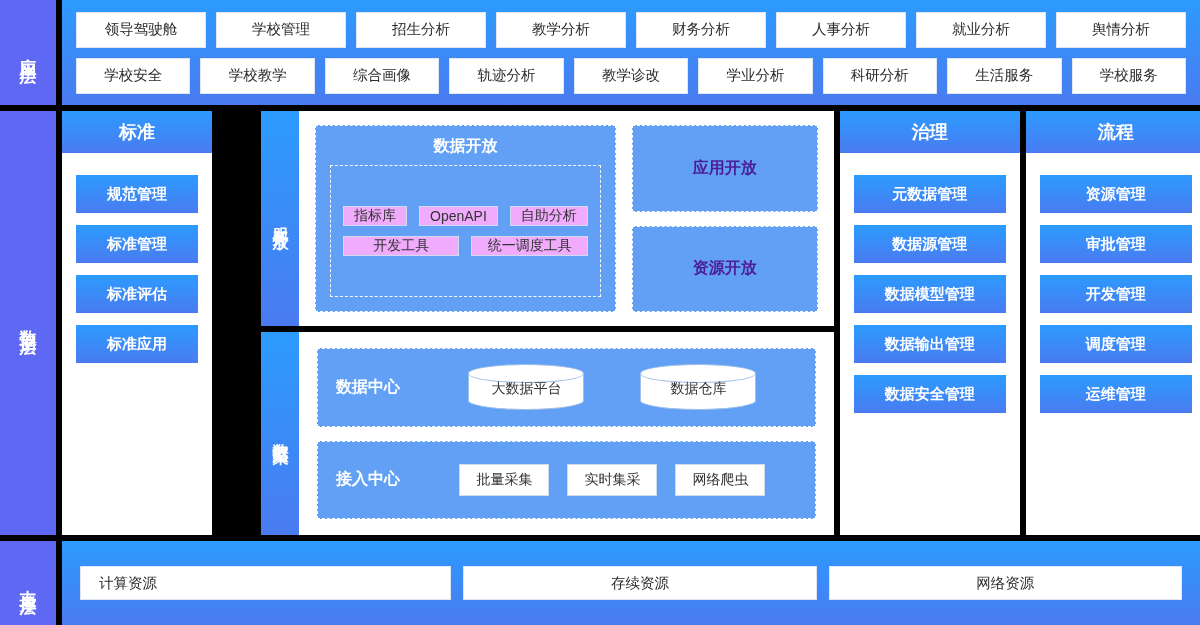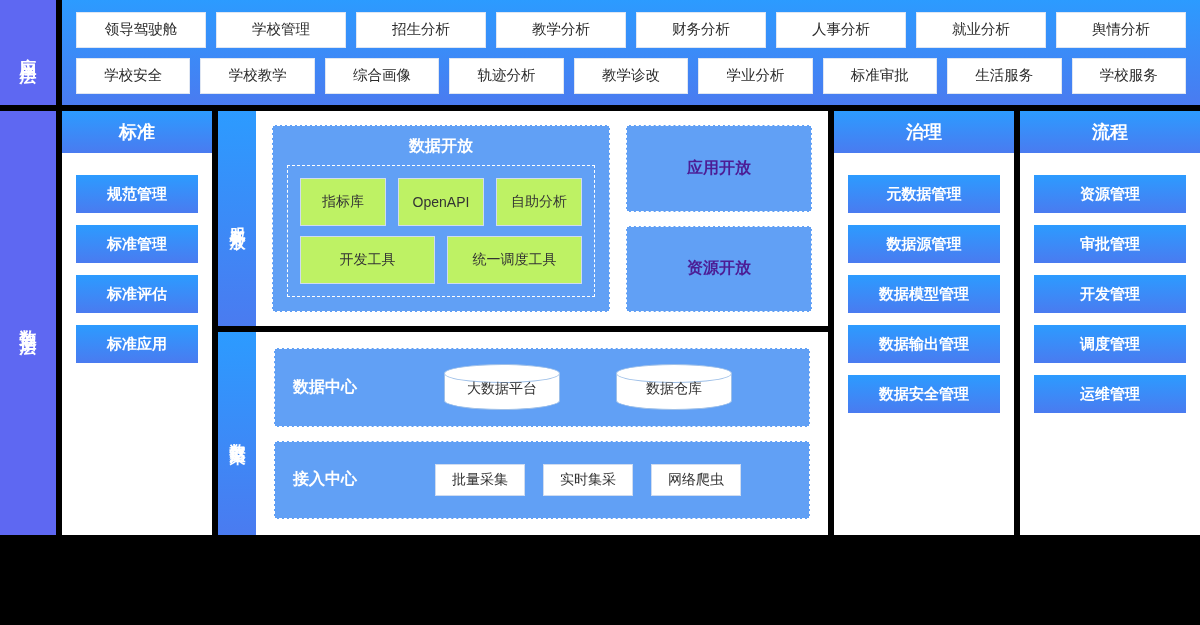--- a/index.html
+++ b/index.html
@@ -62,21 +62,21 @@
   .pill {
     height: 38px;
     background: linear-gradient(180deg, #2C9BFF 0%, #4A7BF0 100%);
     color: #fff; font-size: 15px; font-weight: 700;
     display: flex; align-items: center; justify-content: center;
     white-space: nowrap;
   }
 
   
   .mid-col { flex: 1 1 auto; display: flex; flex-direction: column; gap: 6px; }
-  .mid-block { display: flex; background: #fff; }
+  .mid-block { display: flex; background: #fff; margin-left: 43px; }
   .mid-block.open { height: 215px; }
   .mid-block.gather { height: 203px; }
   .vlabel {
     width: 38px; flex: 0 0 38px;
     background: linear-gradient(180deg, #2C9BFF 0%, #4A7BF0 100%);
     color:#fff; font-size: 16px; font-weight: 700;
     display:flex; align-items:center; justify-content:center;
     writing-mode: vertical-rl; text-orientation: upright; letter-spacing: 2px;
   }
   .mid-inner { flex: 1 1 auto; padding: 14px 16px; display:flex; gap: 16px; }
@@ -91,22 +91,22 @@
   }
   .dopen-title { color:#fff; font-size:16px; font-weight:700; text-align:center; margin-bottom: 8px; }
   .dashed-box {
     flex: 1 1 auto;
     border: 1px dashed #ffffff;
     padding: 10px 12px;
     display: flex; flex-direction: column; justify-content: center; gap: 10px;
   }
   .tool-row { display: flex; gap: 12px; }
   .tool {
-    background:#bef264; border:1px solid #cfdcf0; color:#333;
-    font-size: 14px; height: 48px;
+    background:#f0abfc; border:1px solid #cfdcf0; color:#333;
+    font-size: 14px; height: 20px;
     display:flex; align-items:center; justify-content:center;
     padding: 8px 10px; white-space: nowrap;
   }
   .tool.grow { flex: 1 1 0; }
 
   .open-side { width: 186px; flex: 0 0 186px; display:flex; flex-direction:column; gap: 14px; }
   .open-card {
     flex: 1 1 0;
     background: #61A0F5;
     border: 1px dashed #ffffff;
@@ -185,21 +185,21 @@
         <div class="app-chip">就业分析</div>
         <div class="app-chip">舆情分析</div>
       </div>
       <div class="app-row">
         <div class="app-chip">学校安全</div>
         <div class="app-chip">学校教学</div>
         <div class="app-chip">综合画像</div>
         <div class="app-chip">轨迹分析</div>
         <div class="app-chip">教学诊改</div>
         <div class="app-chip">学业分析</div>
-        <div class="app-chip">标准审批</div>
+        <div class="app-chip">科研分析</div>
         <div class="app-chip">生活服务</div>
         <div class="app-chip">学校服务</div>
       </div>
     </div>
   </div>
 
   <div class="layer data-layer">
     <div class="layer-label">数据层</div>
     <div class="layer-body data-body">
 
@@ -291,14 +291,22 @@
           <div class="pill">审批管理</div>
           <div class="pill">开发管理</div>
           <div class="pill">调度管理</div>
           <div class="pill">运维管理</div>
         </div>
       </div>
 
     </div>
   </div>
 
+  <div class="layer sup-layer">
+    <div class="layer-label">支撑层</div>
+    <div class="layer-body sup-body">
+      <div class="sup-card lead">计算资源</div>
+      <div class="sup-card">存续资源</div>
+      <div class="sup-card">网络资源</div>
+    </div>
+  </div>
 
 </div>
 
 </body></html>

